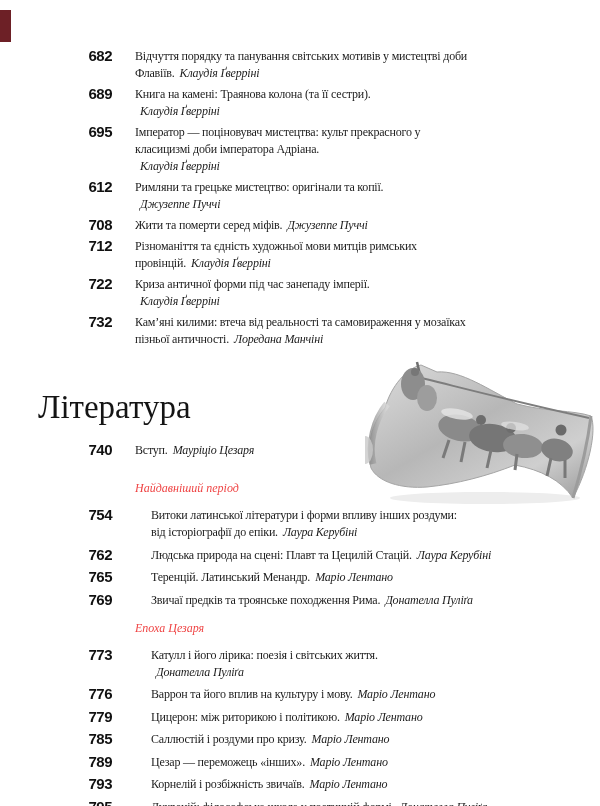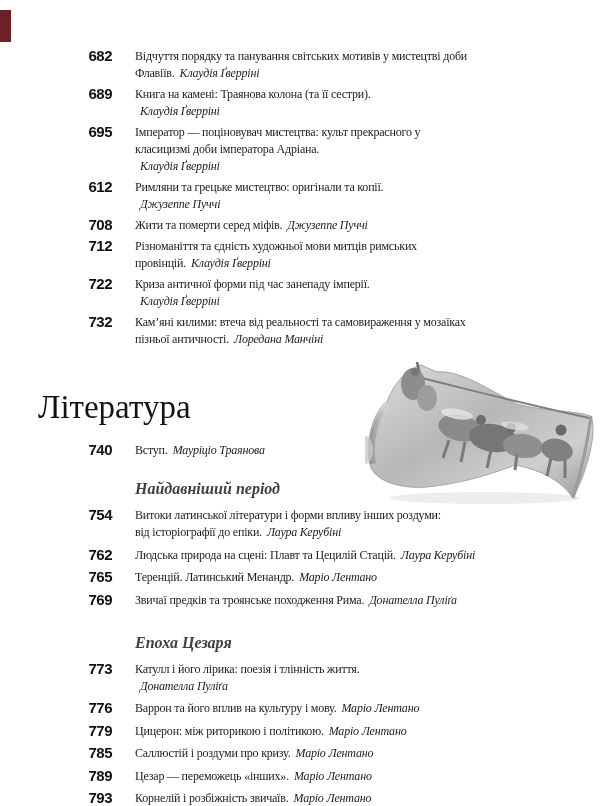--- a/index.html
+++ b/index.html
@@ -59,28 +59,28 @@
     font-size:33px;
     line-height:38px;
     letter-spacing:0;
     color:#141414;
     font-family:Liberation Serif, serif;
   }
   .intro-block{margin-top:16px;}
   
   h2.subheading{
     margin:20px 0 9px 97px;
-    font-size:16px;
+    font-size:12px;
     line-height:19px;
-    font-weight:bold;
+    font-weight:normal;
     font-style:italic;
-    color:#404040;
-  }
-  h2.subheading.caesar{margin-top:24px;}
-  .sub-list .row{margin-bottom:5.5px;}
+    color:#ef4444;
+  }
+  h2.subheading.caesar{margin-top:10px;}
+  .sub-list .row{margin-bottom:5.5px;gap:16px;}
   
   .artwork{
     position:absolute;
     left:365px;top:358px;
     width:235px;height:152px;
     pointer-events:none;
   }
 </style>
 </head>
 <body>
@@ -190,21 +190,21 @@
 
       <ellipse cx="92" cy="56" rx="16" ry="5" fill="#e6e6e6" opacity="0.8" transform="rotate(10 92 56)"></ellipse>
       <ellipse cx="150" cy="68" rx="14" ry="4" fill="#e2e2e2" opacity="0.7" transform="rotate(8 150 68)"></ellipse>
       <ellipse cx="40," :="" cy="92" rx="8" ry="14" fill="#c9c9c9" opacity="0.8"></ellipse>
     </svg>
   </div>
 
   <div id="intro-list" class="intro-block">
   <div class="row">
     <span class="num">740</span>
-    <span class="entry-text"><span class="title">Вступ.</span><i class="author">Мауріціо Траянова</i></span>
+    <span class="entry-text"><span class="title">Вступ.</span><i class="author">Мауріціо Цезаря</i></span>
   </div>
 </div>
 
   <h2 class="subheading">Найдавніший період</h2>
   <div id="sub-0-list" class="sub-list">
   <div class="row">
     <span class="num">754</span>
     <span class="entry-text"><span class="title">Витоки латинської літератури і форми впливу інших роздуми:
 від історіографії до епіки.</span><i class="author">Лаура Керубіні</i></span>
   </div>
@@ -222,21 +222,21 @@
   <div class="row">
     <span class="num">769</span>
     <span class="entry-text"><span class="title">Звичаї предків та троянське походження Рима.</span><i class="author">Донателла Пуліґа</i></span>
   </div>
 </div>
 
   <h2 class="subheading caesar">Епоха Цезаря</h2>
   <div id="sub-1-list" class="sub-list">
   <div class="row">
     <span class="num">773</span>
-    <span class="entry-text"><span class="title">Катулл і його лірика: поезія і тлінність життя.
+    <span class="entry-text"><span class="title">Катулл і його лірика: поезія і світських життя.
 </span><i class="author">Донателла Пуліґа</i></span>
   </div>
 
   <div class="row">
     <span class="num">776</span>
     <span class="entry-text"><span class="title">Варрон та його вплив на культуру і мову.</span><i class="author">Маріо Лентано</i></span>
   </div>
 
   <div class="row">
     <span class="num">779</span>

